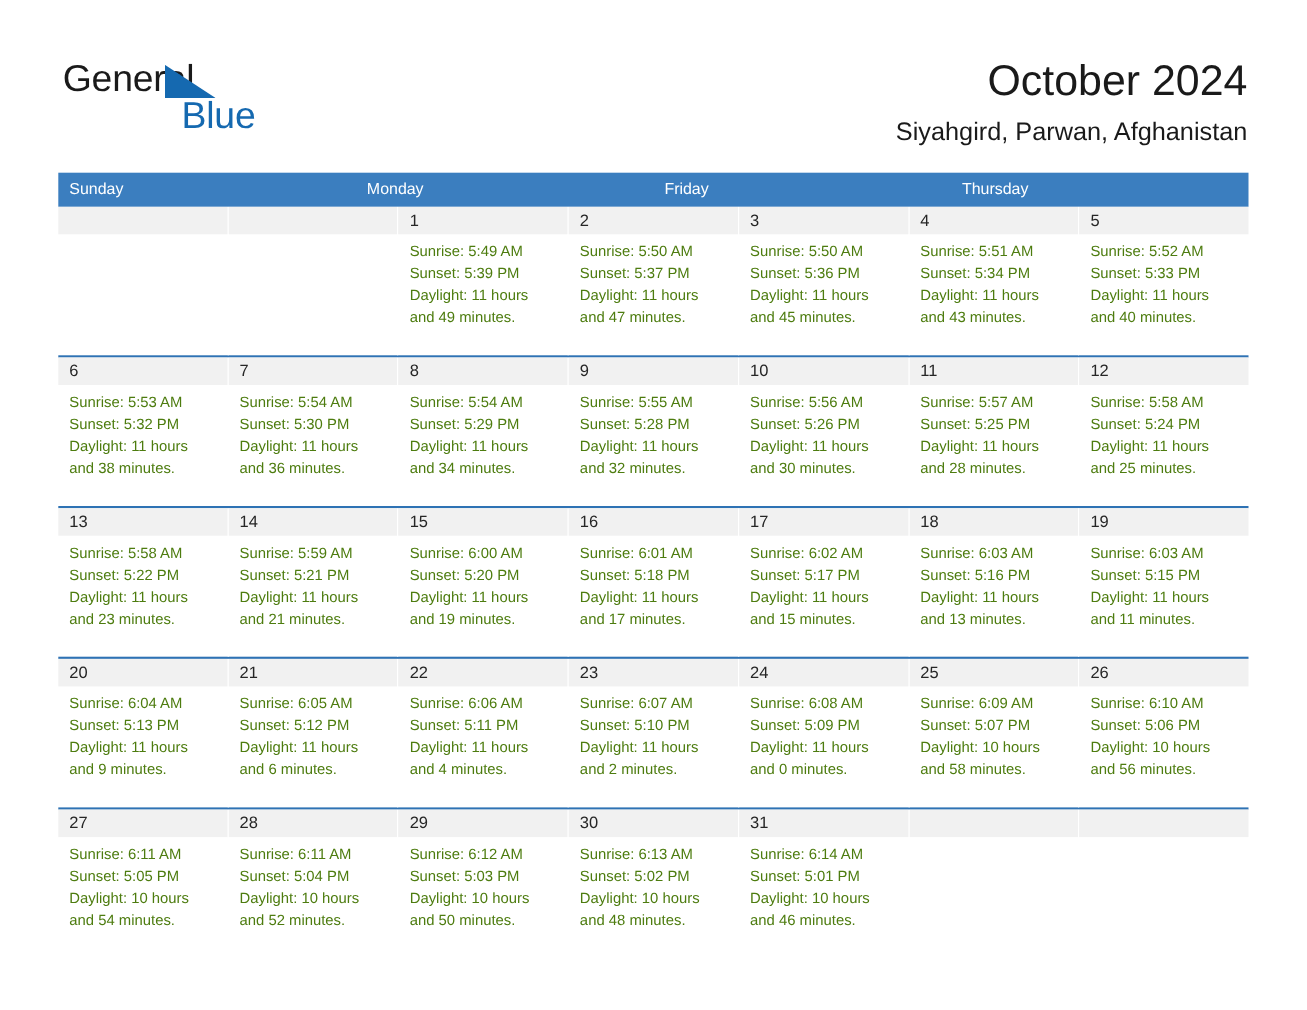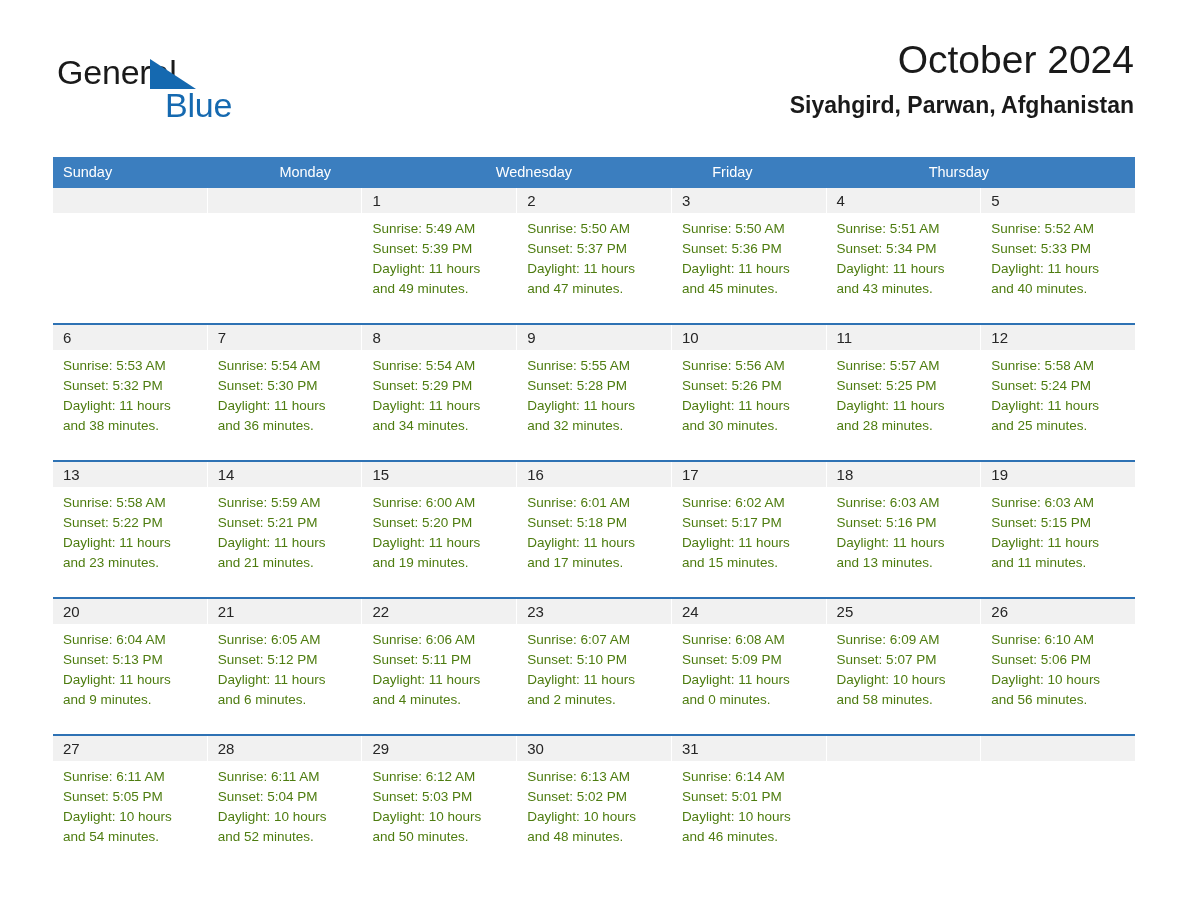--- a/index.html
+++ b/index.html
@@ -48,34 +48,34 @@
     left: 108px; top: 33px;
     font-size: 34px;
     letter-spacing: -0.2px;
     color: #1569b0;
     font-weight: 400;
     line-height: 40px;
     white-space: nowrap;
   }
   .title-block {
     position: absolute;
-    right: 54px; top: 36px;
+    right: 54px; top: 50px;
     text-align: right;
   }
   .cal-title {
     font-size: 39px;
     font-weight: 400;
     color: #1a1a1a;
     line-height: 48px;
     white-space: nowrap;
   }
   .cal-subtitle {
     margin-top: 7px;
     font-size: 23px;
-    font-weight: 700;
+    font-weight: 400;
     color: #1a1a1a;
     line-height: 28px;
     white-space: nowrap;
   }
 
   
   .calendar {
     position: absolute;
     left: 53px; top: 157px;
     width: 1082px;
@@ -149,21 +149,20 @@
       <div class="cal-title">October 2024</div>
       <div class="cal-subtitle">Siyahgird, Parwan, Afghanistan</div>
     </div>
 
   </div>
 
   <div class="calendar">
     <div class="weekhead" id="weekhead">
         <div class="wh">Sunday</div>
         <div class="wh">Monday</div>
-        <div class="wh">Wednesday</div>
         <div class="wh">Friday</div>
         <div class="wh">Thursday</div>
       </div>
     <div id="weeks-container">
         <div class="week">
           <div class="week-row">
             <div class="cell empty">
               <div class="datestrip"></div>
             </div>
             <div class="cell empty">

